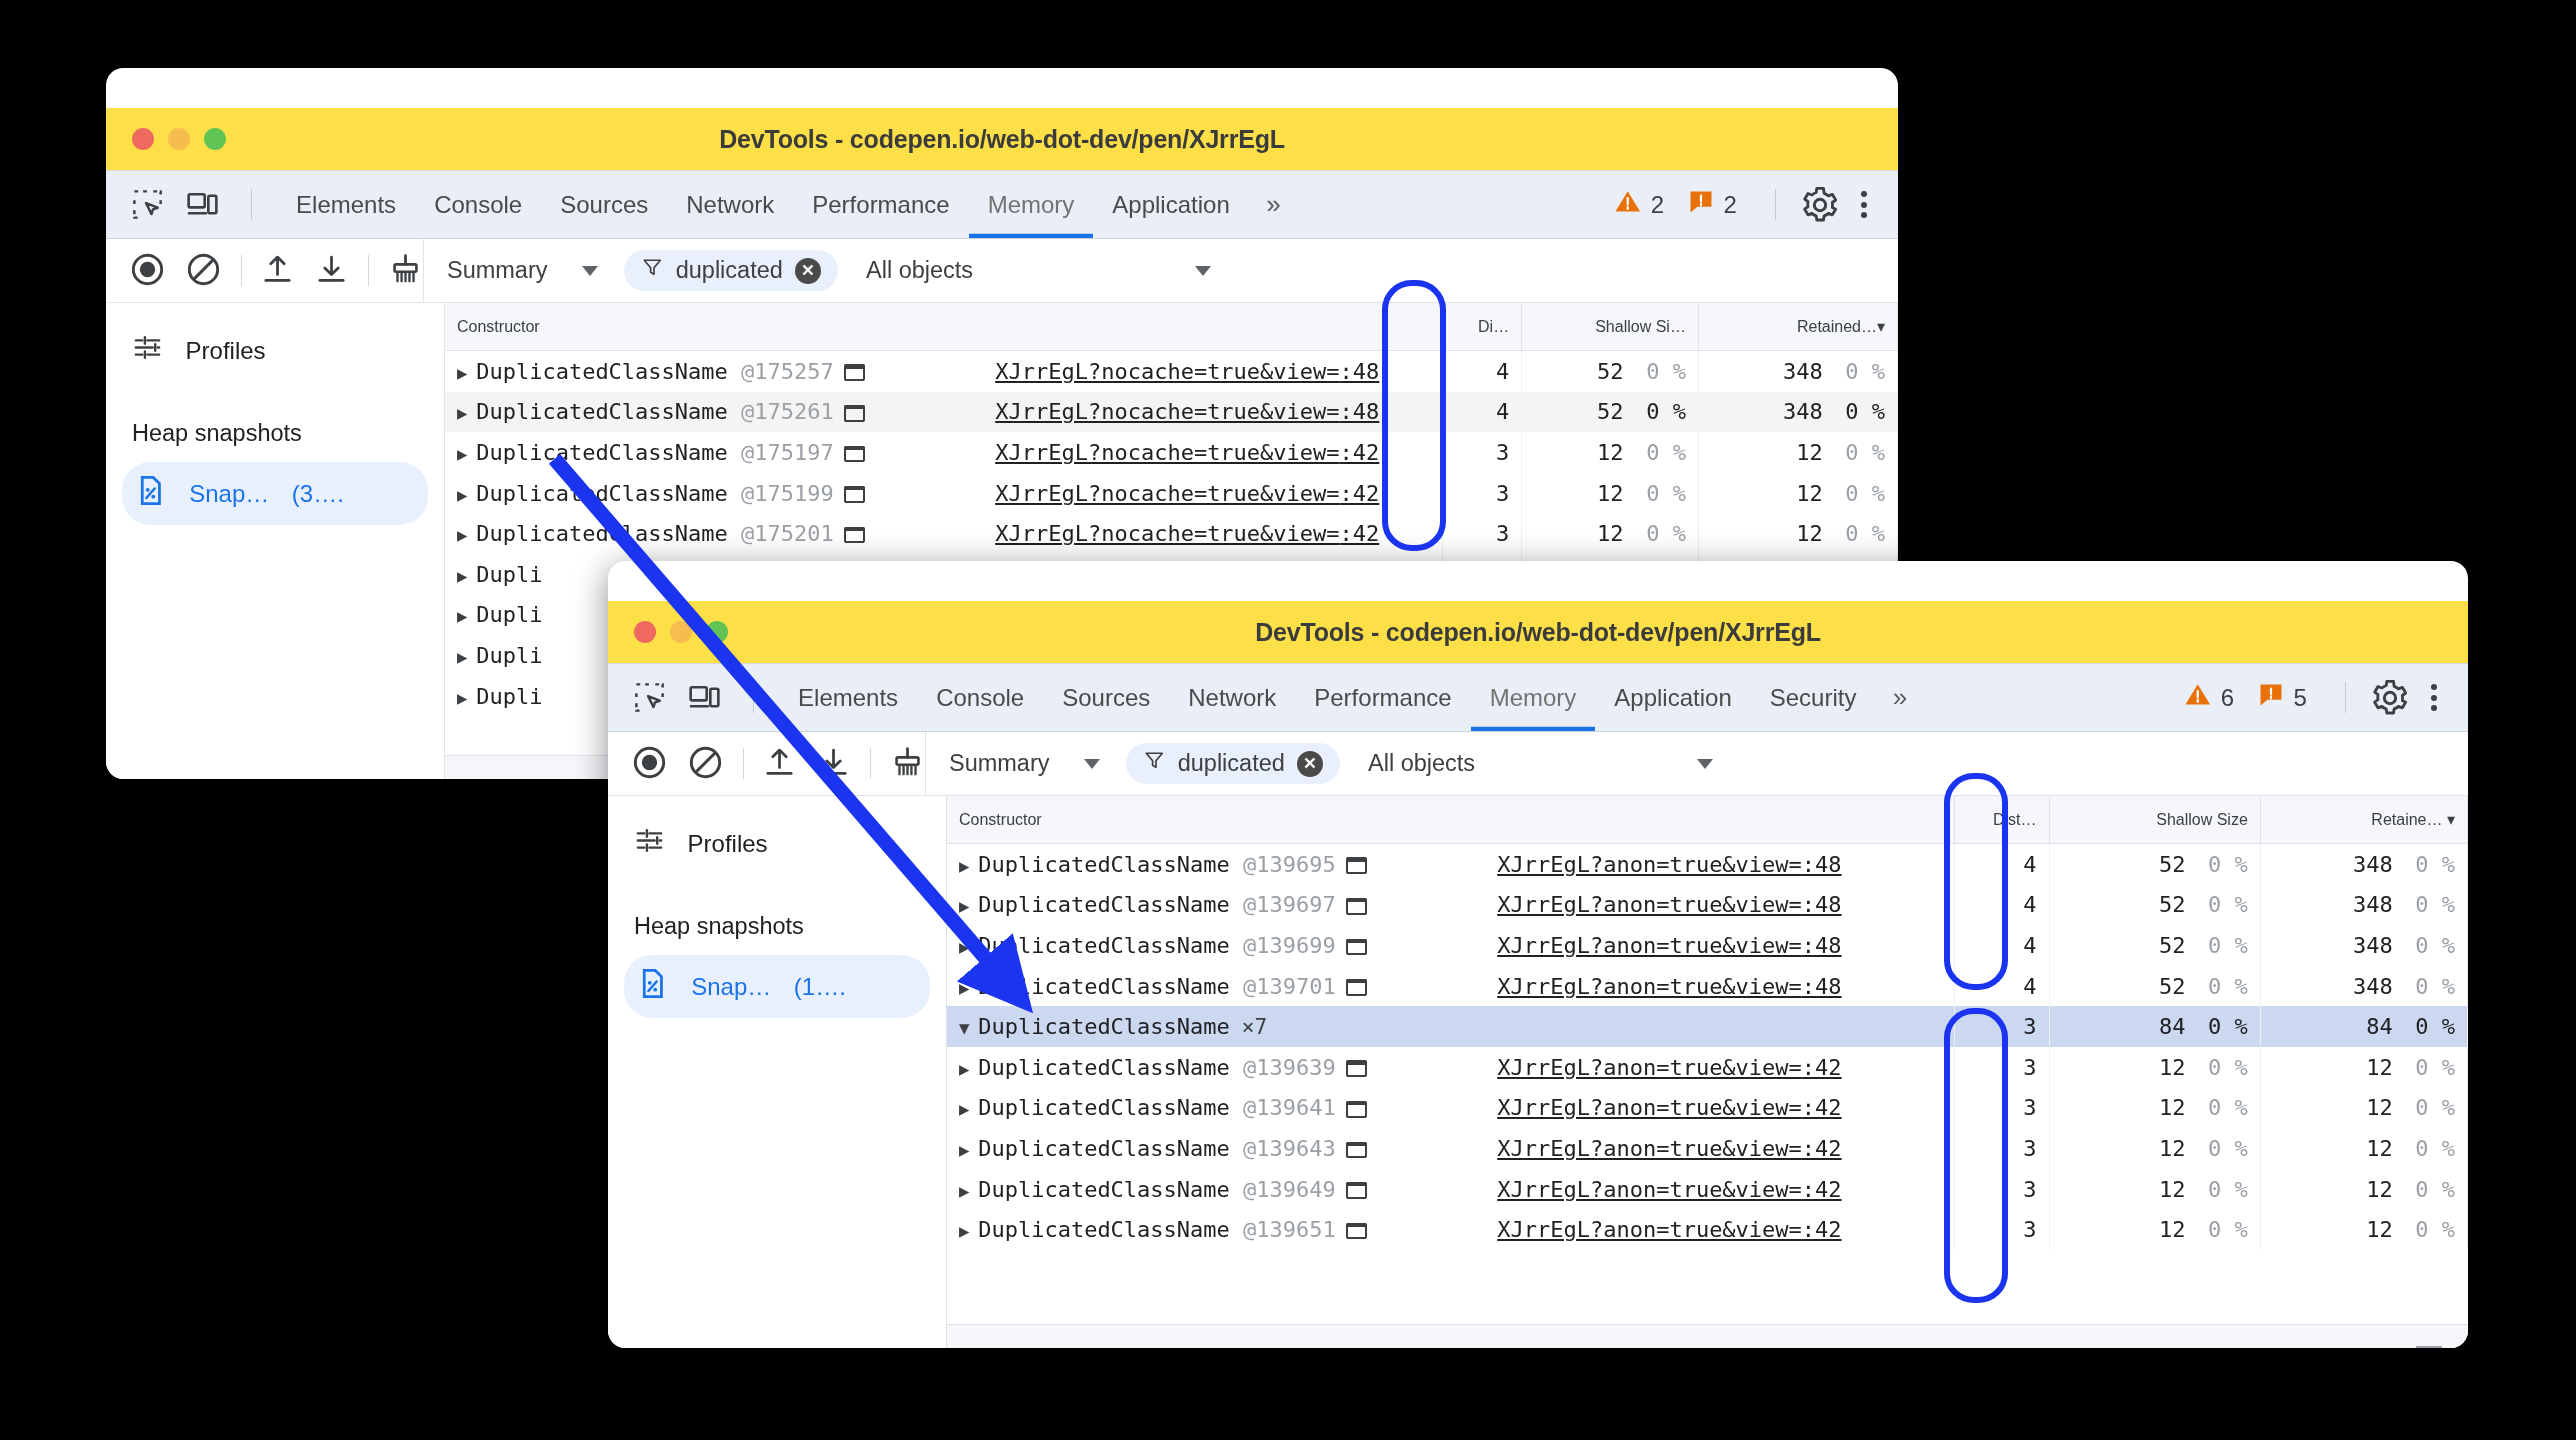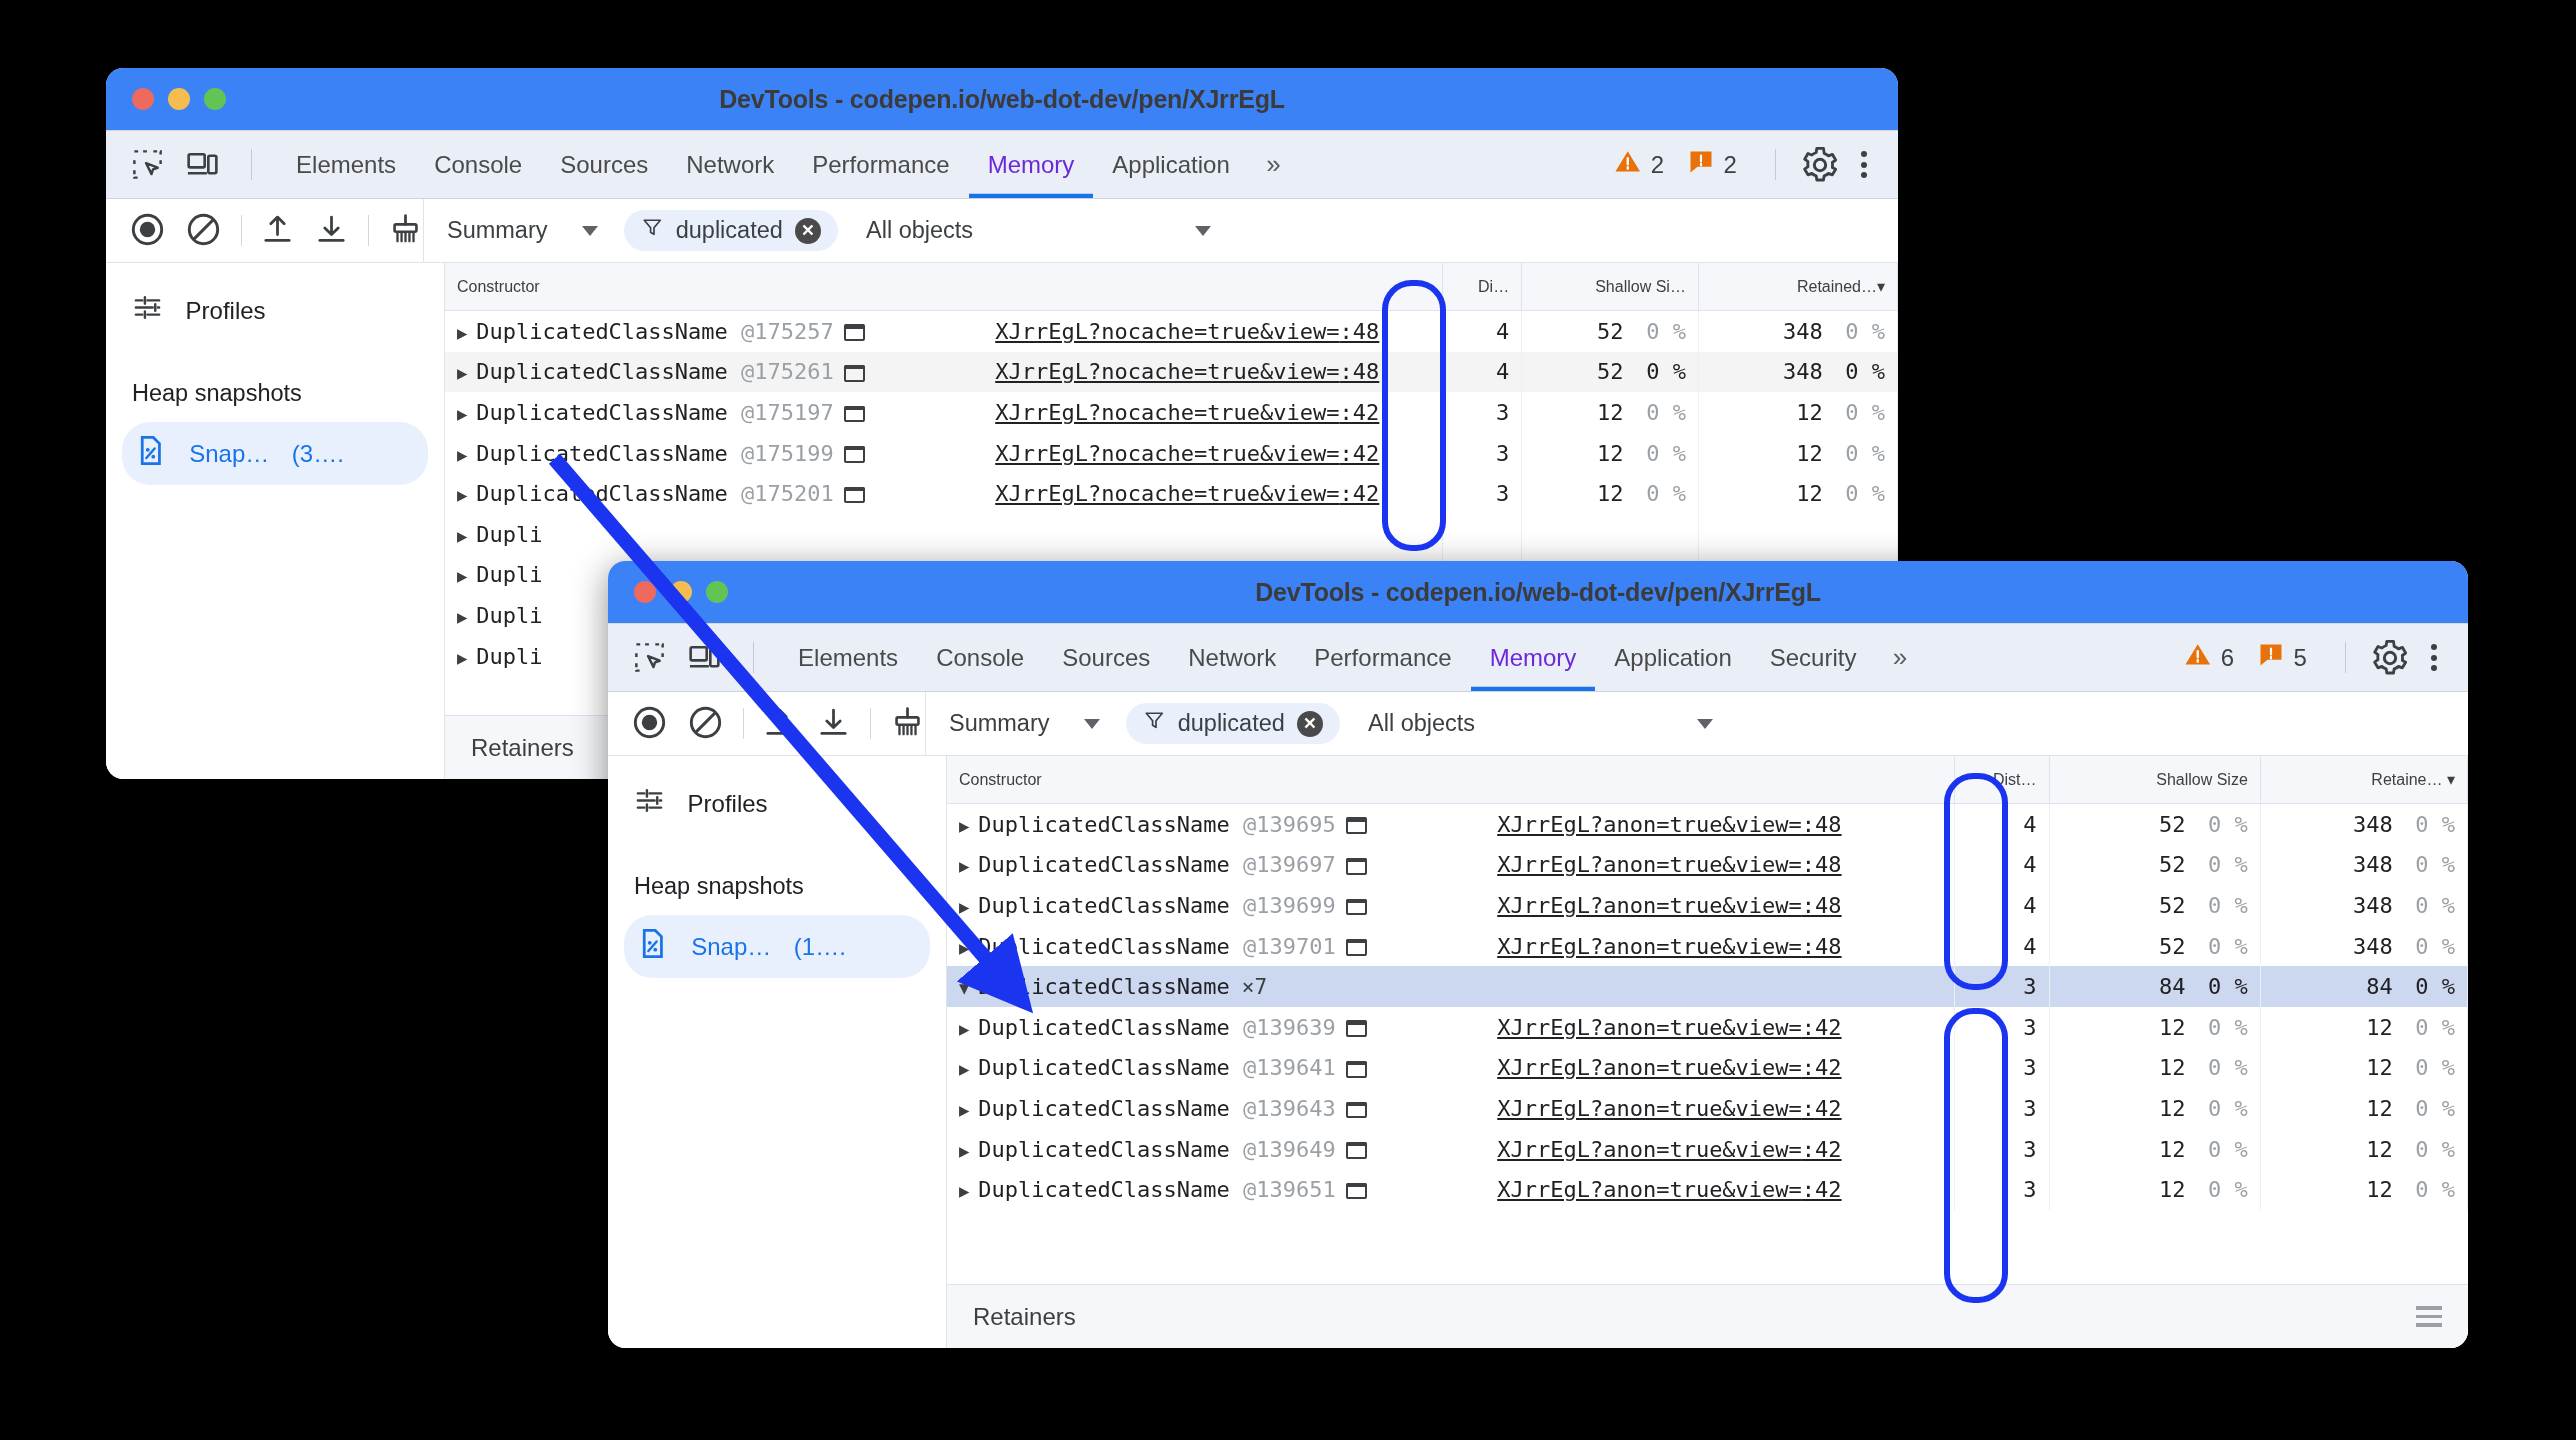--- a/index.html
+++ b/index.html
@@ -14,24 +14,25 @@
   
   .win {
     position: absolute;
     background: #fff;
     border-radius: 17.4px;
     overflow: hidden;
     box-shadow: 0 7px 35px rgba(0,0,0,.45);
   }
   .titlebar {
     height: 63px;
-    background: #3b82f6;
+    background: #fde047;
     border-bottom: 0.9px solid #d8d8d4;
     display: flex; align-items: center;
     position: relative;
+    margin-top: 40px;
   }
   .traffic { display: flex; gap: 14px; padding-left: 26px; }
   .dot { width: 22px; height: 22px; border-radius: 50%; }
   .dot.red { background: #ee6a5f; }
   .dot.yellow { background: #f5bd4f; }
   .dot.green { background: #61c454; }
   .wintitle {
     position: absolute; left: 0; right: 0; text-align: center;
     font-size: 25px; font-weight: bold; color: #3b3b3b;
     letter-spacing: -0.2px;
@@ -48,21 +49,21 @@
     gap: 10px;
   }
   .tb-icon { width: 45px; height: 45px; display:flex; align-items:center; justify-content:center; }
   .tb-sep { width:0.9px; height:31px; background:#c3cad6; margin:0 15.6px; }
   .tabs { display: flex; align-items: center; height: 100%; }
   .tab {
     font-size: 24px; color: #4a4a4a; padding: 0 19px;
     height: 100%; display: flex; align-items: center;
     white-space: nowrap;
   }
-  .tab.active { color: #6d28d9; box-shadow: inset 0 -4.3px 0 #1a73e8; }
+  .tab.active { color: #737373; box-shadow: inset 0 -4.3px 0 #1a73e8; }
   .tab.chev { font-size: 26px; color:#5b5b5b; letter-spacing:-5.2px; padding: 0 17.4px; }
   .spacer { flex: 1 1 auto; }
   .counters { display: flex; align-items: center; gap: 8.7px; font-size: 24px; color:#3c4043; }
   .counters .num { margin-right: 14px; }
   .gear { width:40px;height:40px; }
   .kebab { display:flex; flex-direction:column; gap:4.3px; align-items:center; padding:0 12px;}
   .kebab i { width:6px;height:6px;border-radius:50%;background:#3c4043; display:block;}
 
   
   .paneltoolbar {

